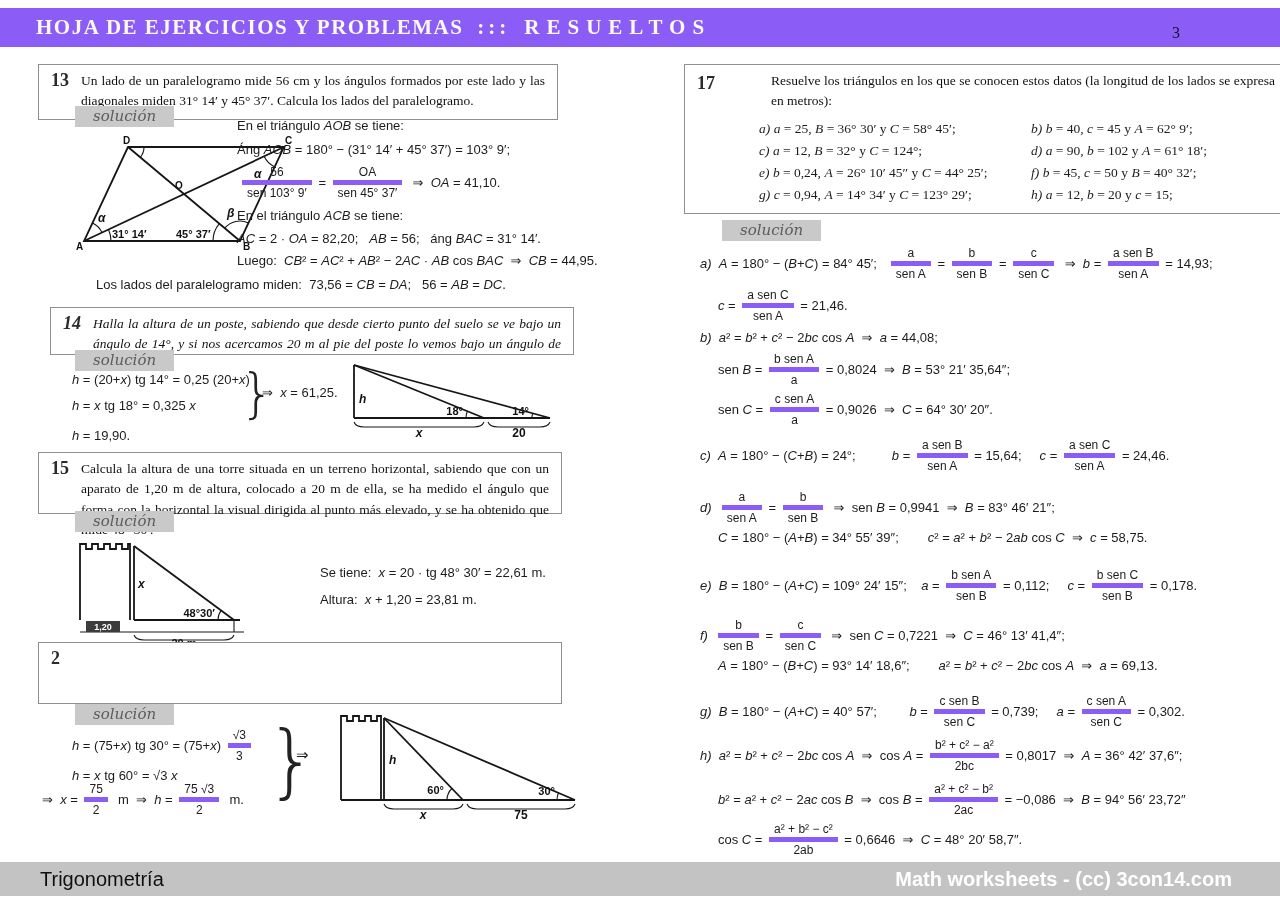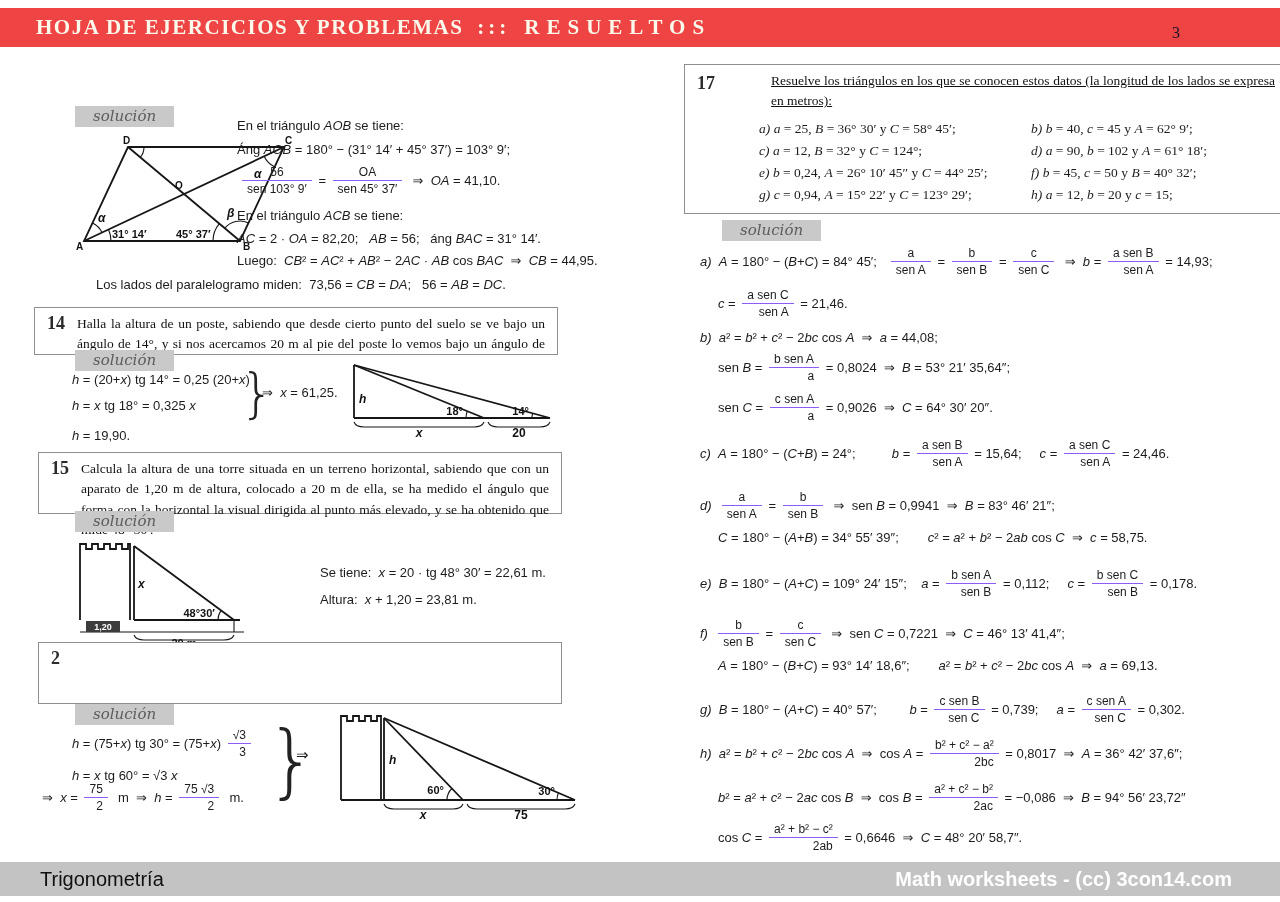--- a/index.html
+++ b/index.html
@@ -1,37 +1,37 @@
 <!DOCTYPE html>
 <html><head>
 <meta charset="utf-8">
 <style>
   html,body{margin:0;padding:0;background:#fff;}
   #page{position:relative;width:1280px;height:902px;background:#ffffff;overflow:hidden;
         font-family:"Liberation Sans",sans-serif;color:#1c1c1c;}
   
-  #header-bar{position:absolute;left:0;top:8px;width:1280px;height:39px;background:#ef4444;}
+  #header-bar{position:absolute;left:0;top:8px;width:1280px;height:39px;background:#8b5cf6;}
   #header-title{position:absolute;left:36px;top:0;height:39px;line-height:39px;
       font-family:"Liberation Serif",serif;font-weight:bold;font-size:21px;color:#fbf9ec;letter-spacing:1.5px;white-space:pre;}
   #header-title .sep{margin:0 14px;letter-spacing:4px;}
   #header-title .right{letter-spacing:7px;}
   #page-number{position:absolute;right:100px;top:24px;font-family:"Liberation Serif",serif;font-size:16px;color:#15152b;}
   
   .ex-box{position:absolute;border:1px solid #8f8f8f;background:#fff;}
   .ex-num{position:absolute;left:12px;top:5px;font-family:"Liberation Serif",serif;font-weight:bold;font-size:18px;color:#2b2b2b;}
   .ex-text{margin:6px 12px 0 42px;font-family:"Liberation Serif",serif;font-size:13.5px;line-height:1.5;color:#111;text-align:justify;}
   
   .sol-badge{position:absolute;background:#c9c9c9;color:#5c5c5c;font-family:"DejaVu Serif",serif;
       font-style:italic;font-size:15px;padding:1px 18px 2px 18px;}
   
   .mline{position:absolute;display:flex;align-items:center;white-space:pre;font-size:13px;color:#1c1c1c;}
   .mline .vit{font-style:italic;}
   .frac{display:inline-flex;flex-direction:column;text-align:center;margin:0 3px;font-size:12px;line-height:1.2;}
-  .frac .fnum{padding:0 5px 1px 5px;border-bottom:1px solid #8b5cf6;}
-  .frac .fden{padding:1px 5px 0 5px;text-align:right;}
+  .frac .fnum{padding:0 5px 1px 5px;border-bottom:5px solid #8b5cf6;}
+  .frac .fden{padding:1px 5px 0 5px;}
   .brace{position:absolute;font-family:"DejaVu Sans",sans-serif;font-weight:200;color:#222;}
   
   #e17-items{display:grid;grid-template-columns:272px auto;row-gap:6px;margin:9px 0 0 34px;}
   #e17-items .mitem{display:flex;align-items:center;white-space:pre;font-family:"Liberation Serif",serif;font-size:13.5px;}
   #e17-items .vit{font-style:italic;}
   
   svg{position:absolute;overflow:visible;}
   svg line,svg path,svg polygon,svg polyline{stroke:#161616;fill:none;}
   .dline{stroke-width:1.8;}
   .thin{stroke-width:1.1;}
@@ -49,20 +49,24 @@
 </head>
 <body>
 
 <div id="page">
 
   <div id="header-bar">
     <div id="header-title"><span>HOJA DE EJERCICIOS Y PROBLEMAS</span><span class="sep">:::</span><span class="right">RESUELTOS</span></div>
   </div>
   <div id="page-number">3</div>
 
+  <div class="ex-box" style="left:38px;top:64px;width:518px;height:54px;">
+    <span class="ex-num">13</span>
+    <div class="ex-text">Un lado de un paralelogramo mide 56 cm y los ángulos formados por este lado y las diagonales miden 31° 14′ y 45° 37′. Calcula los lados del paralelogramo.</div>
+  </div>
   <div class="sol-badge" style="left:75px;top:106px;">solución</div>
 
   <svg style="left:76px;top:133px;" width="233" height="124" viewBox="-4 0 233 124">
     <polygon class="dline" points="4,108 160,108 204,14 48,14"></polygon>
     <line class="dline" x1="4" y1="108" x2="204" y2="14"></line>
     <line class="dline" x1="160" y1="108" x2="48" y2="14"></line>
     <path class="thin" d="M12.5,90 A20,20 0 0 1 22,99.5"></path>
     <path class="thin" d="M28.5,96.6 A27,27 0 0 1 31,108"></path>
     <path class="thin" d="M144.7,95.1 A20,20 0 0 1 168.5,89.9"></path>
     <path class="thin" d="M133,108 A27,27 0 0 1 139.3,90.6"></path>
@@ -81,21 +85,21 @@
   </svg>
 
   <div class="mline" style="left:237px;top:118px;"><span class="seg">En el triángulo </span><span class="vit">AOB</span><span class="seg"> se tiene:</span></div>
   <div class="mline" style="left:237px;top:142px;"><span class="seg">Áng </span><span class="vit">AOB</span><span class="seg"> = 180° − (31° 14′ + 45° 37′) = 103° 9′;</span></div>
   <div class="mline" style="left:239px;top:165px;"><span class="frac"><span class="fnum">56</span><span class="fden">sen 103° 9′</span></span><span class="seg"> = </span><span class="frac"><span class="fnum">OA</span><span class="fden">sen 45° 37′</span></span><span class="seg">  ⇒  </span><span class="vit">OA</span><span class="seg"> = 41,10.</span></div>
   <div class="mline" style="left:237px;top:208px;"><span class="seg">En el triángulo </span><span class="vit">ACB</span><span class="seg"> se tiene:</span></div>
   <div class="mline" style="left:237px;top:231px;"><span class="vit">AC</span><span class="seg"> = 2 · </span><span class="vit">OA</span><span class="seg"> = 82,20;   </span><span class="vit">AB</span><span class="seg"> = 56;   áng </span><span class="vit">BAC</span><span class="seg"> = 31° 14′.</span></div>
   <div class="mline" style="left:237px;top:253px;"><span class="seg">Luego:  </span><span class="vit">CB</span><span class="seg">² = </span><span class="vit">AC</span><span class="seg">² + </span><span class="vit">AB</span><span class="seg">² − 2</span><span class="vit">AC</span><span class="seg"> · </span><span class="vit">AB</span><span class="seg"> cos </span><span class="vit">BAC</span><span class="seg">  ⇒  </span><span class="vit">CB</span><span class="seg"> = 44,95.</span></div>
   <div class="mline" style="left:96px;top:277px;"><span class="seg">Los lados del paralelogramo miden:  73,56 = </span><span class="vit">CB</span><span class="seg"> = </span><span class="vit">DA</span><span class="seg">;   56 = </span><span class="vit">AB</span><span class="seg"> = </span><span class="vit">DC</span><span class="seg">.</span></div>
 
-  <div class="ex-box" style="left:34px;top:307px;width:522px;height:46px;">
+  <div class="ex-box" style="left:50px;top:307px;width:522px;height:46px;font-style:italic;">
     <span class="ex-num">14</span>
     <div class="ex-text">Halla la altura de un poste, sabiendo que desde cierto punto del suelo se ve bajo un ángulo de 14°, y si nos acercamos 20 m al pie del poste lo vemos bajo un ángulo de 18°.</div>
   </div>
   <div class="sol-badge" style="left:75px;top:350px;">solución</div>
 
   <div class="mline" style="left:72px;top:372px;"><span class="vit">h</span><span class="seg"> = (20+</span><span class="vit">x</span><span class="seg">) tg 14° = 0,25 (20+</span><span class="vit">x</span><span class="seg">)</span></div>
   <div class="mline" style="left:72px;top:398px;"><span class="vit">h</span><span class="seg"> = </span><span class="vit">x</span><span class="seg"> tg 18° = 0,325 </span><span class="vit">x</span></div>
   <div class="brace" style="left:240px;top:362px;font-size:54px;">}</div>
   <div class="mline" style="left:262px;top:385px;"><span class="seg">⇒  </span><span class="vit">x</span><span class="seg"> = 61,25.</span></div>
   <div class="mline" style="left:72px;top:428px;"><span class="vit">h</span><span class="seg"> = 19,90.</span></div>
@@ -164,29 +168,29 @@
     <text class="alab" x="109" y="90" text-anchor="end">60°</text>
     <text class="alab" x="220" y="91" text-anchor="end">30°</text>
     <path class="thin" d="M49,100 Q51,105 59,105 L118,105 Q126,105 128,100"></path>
     <path class="thin" d="M132,100 Q134,105 142,105 L230,105 Q238,105 240,100"></path>
     <text class="glab" x="88" y="115" text-anchor="middle">x</text>
     <text class="alab" x="186" y="115" text-anchor="middle" style="font-size:12px;">75</text>
   </svg>
 
   <div class="ex-box" style="left:684px;top:64px;width:562px;height:148px;padding-left:40px;">
     <span class="ex-num" style="top:8px;">17</span>
-    <div class="ex-text" style="margin-left:46px;text-decoration:underline;">Resuelve los triángulos en los que se conocen estos datos (la longitud de los lados se expresa en metros):</div>
+    <div class="ex-text" style="margin-left:46px;">Resuelve los triángulos en los que se conocen estos datos (la longitud de los lados se expresa en metros):</div>
     <div id="e17-items">
       <div class="mitem"><span class="vit">a)</span><span class="seg"> </span><span class="vit">a</span><span class="seg"> = 25, </span><span class="vit">B</span><span class="seg"> = 36° 30′ y </span><span class="vit">C</span><span class="seg"> = 58° 45′;</span></div>
       <div class="mitem"><span class="vit">b)</span><span class="seg"> </span><span class="vit">b</span><span class="seg"> = 40, </span><span class="vit">c</span><span class="seg"> = 45 y </span><span class="vit">A</span><span class="seg"> = 62° 9′;</span></div>
       <div class="mitem"><span class="vit">c)</span><span class="seg"> </span><span class="vit">a</span><span class="seg"> = 12, </span><span class="vit">B</span><span class="seg"> = 32° y </span><span class="vit">C</span><span class="seg"> = 124°;</span></div>
       <div class="mitem"><span class="vit">d)</span><span class="seg"> </span><span class="vit">a</span><span class="seg"> = 90, </span><span class="vit">b</span><span class="seg"> = 102 y </span><span class="vit">A</span><span class="seg"> = 61° 18′;</span></div>
       <div class="mitem"><span class="vit">e)</span><span class="seg"> </span><span class="vit">b</span><span class="seg"> = 0,24, </span><span class="vit">A</span><span class="seg"> = 26° 10′ 45″ y </span><span class="vit">C</span><span class="seg"> = 44° 25′;</span></div>
       <div class="mitem"><span class="vit">f)</span><span class="seg"> </span><span class="vit">b</span><span class="seg"> = 45, </span><span class="vit">c</span><span class="seg"> = 50 y </span><span class="vit">B</span><span class="seg"> = 40° 32′;</span></div>
-      <div class="mitem"><span class="vit">g)</span><span class="seg"> </span><span class="vit">c</span><span class="seg"> = 0,94, </span><span class="vit">A</span><span class="seg"> = 15° 22′ y </span><span class="vit">C</span><span class="seg"> = 123° 29′;</span></div>
+      <div class="mitem"><span class="vit">g)</span><span class="seg"> </span><span class="vit">c</span><span class="seg"> = 0,94, </span><span class="vit">A</span><span class="seg"> = 14° 34′ y </span><span class="vit">C</span><span class="seg"> = 123° 29′;</span></div>
       <div class="mitem"><span class="vit">h)</span><span class="seg"> </span><span class="vit">a</span><span class="seg"> = 12, </span><span class="vit">b</span><span class="seg"> = 20 y </span><span class="vit">c</span><span class="seg"> = 15;</span></div>
     </div>
   </div>
   <div class="sol-badge" style="left:722px;top:220px;">solución</div>
 
   <div class="mline" style="left:700px;top:246px;"><span class="vit">a)</span><span class="seg">  </span><span class="vit">A</span><span class="seg"> = 180° − (</span><span class="vit">B</span><span class="seg">+</span><span class="vit">C</span><span class="seg">) = 84° 45′;   </span><span class="frac"><span class="fnum">a</span><span class="fden">sen A</span></span><span class="seg"> = </span><span class="frac"><span class="fnum">b</span><span class="fden">sen B</span></span><span class="seg"> = </span><span class="frac"><span class="fnum">c</span><span class="fden">sen C</span></span><span class="seg">  ⇒  </span><span class="vit">b</span><span class="seg"> = </span><span class="frac"><span class="fnum">a sen B</span><span class="fden">sen A</span></span><span class="seg"> = 14,93;</span></div>
   <div class="mline" style="left:718px;top:288px;"><span class="vit">c</span><span class="seg"> = </span><span class="frac"><span class="fnum">a sen C</span><span class="fden">sen A</span></span><span class="seg"> = 21,46.</span></div>
 
   <div class="mline" style="left:700px;top:330px;"><span class="vit">b)</span><span class="seg">  </span><span class="vit">a</span><span class="seg">² = </span><span class="vit">b</span><span class="seg">² + </span><span class="vit">c</span><span class="seg">² − 2</span><span class="vit">bc</span><span class="seg"> cos </span><span class="vit">A</span><span class="seg">  ⇒  </span><span class="vit">a</span><span class="seg"> = 44,08;</span></div>
   <div class="mline" style="left:718px;top:352px;"><span class="seg">sen </span><span class="vit">B</span><span class="seg"> = </span><span class="frac"><span class="fnum">b sen A</span><span class="fden">a</span></span><span class="seg"> = 0,8024  ⇒  </span><span class="vit">B</span><span class="seg"> = 53° 21′ 35,64″;</span></div>

